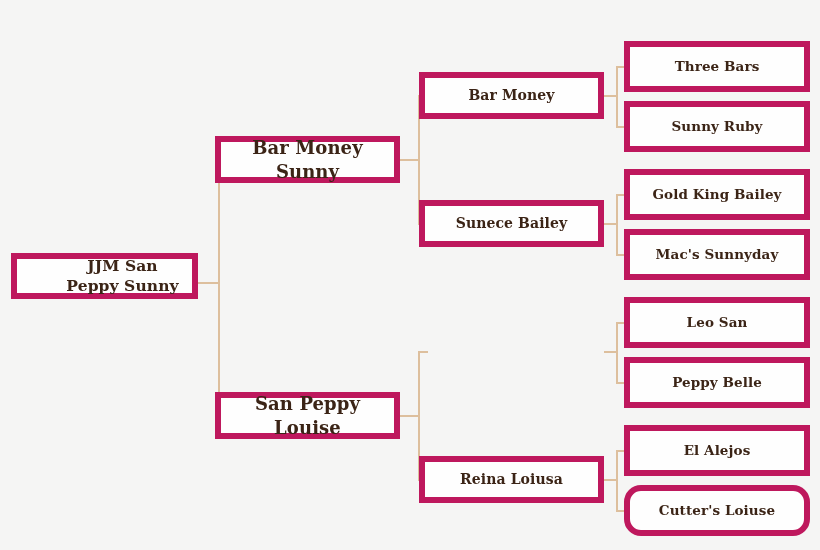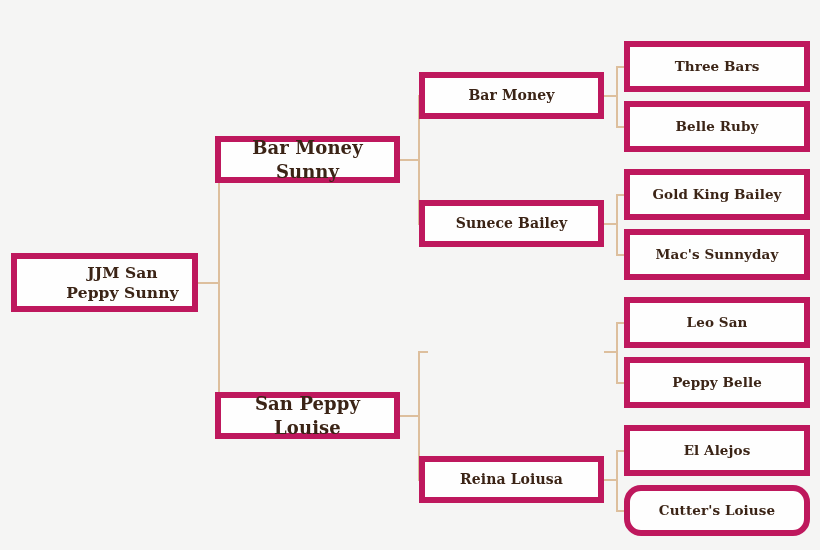--- a/index.html
+++ b/index.html
@@ -95,21 +95,21 @@
   <div class="connector conn-h" style="left:604px; top:351px; width:12px;"></div>
   <div class="connector conn-v" style="left:616px; top:322px; height:60px;"></div>
   <div class="connector conn-h" style="left:616px; top:322px; width:10px;"></div>
   <div class="connector conn-h" style="left:616px; top:382px; width:10px;"></div>
 
   <div class="connector conn-h" style="left:604px; top:479px; width:12px;"></div>
   <div class="connector conn-v" style="left:616px; top:450px; height:60px;"></div>
   <div class="connector conn-h" style="left:616px; top:450px; width:10px;"></div>
   <div class="connector conn-h" style="left:616px; top:510px; width:10px;"></div>
 
-  <div class="node gen-0" style="left:11px; top:253px; width:187px; height:59px;padding-left:36px;">
+  <div class="node gen-0" style="left:11px; top:253px; width:187px; height:46px;padding-left:36px;">
     <span class="node-label">JJM San
 Peppy Sunny</span>
   </div>
 
   <div class="node gen-1" style="left:215px; top:136px; width:185px; height:47px;">
     <span class="node-label">Bar Money Sunny</span>
   </div>
 
   <div class="node gen-1" style="left:215px; top:392px; width:185px; height:47px;">
     <span class="node-label">San Peppy Louise</span>
@@ -126,21 +126,21 @@
 
   <div class="node gen-2" style="left:419px; top:456px; width:185px; height:47px;">
     <span class="node-label">Reina Loiusa</span>
   </div>
 
   <div class="node gen-3" style="left:624px; top:41px; width:186px; height:51px;">
     <span class="node-label">Three Bars</span>
   </div>
 
   <div class="node gen-3" style="left:624px; top:101px; width:186px; height:51px;">
-    <span class="node-label">Belle Ruby</span>
+    <span class="node-label">Sunny Ruby</span>
   </div>
 
   <div class="node gen-3" style="left:624px; top:169px; width:186px; height:51px;">
     <span class="node-label">Gold King Bailey</span>
   </div>
 
   <div class="node gen-3" style="left:624px; top:229px; width:186px; height:51px;">
     <span class="node-label">Mac's Sunnyday</span>
   </div>
 

